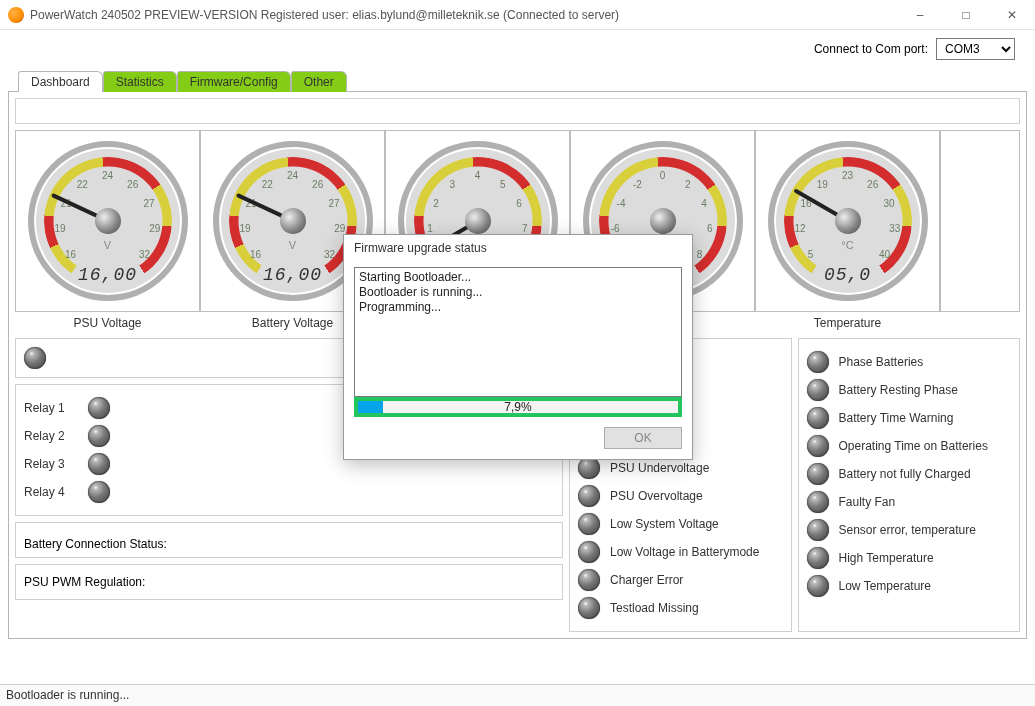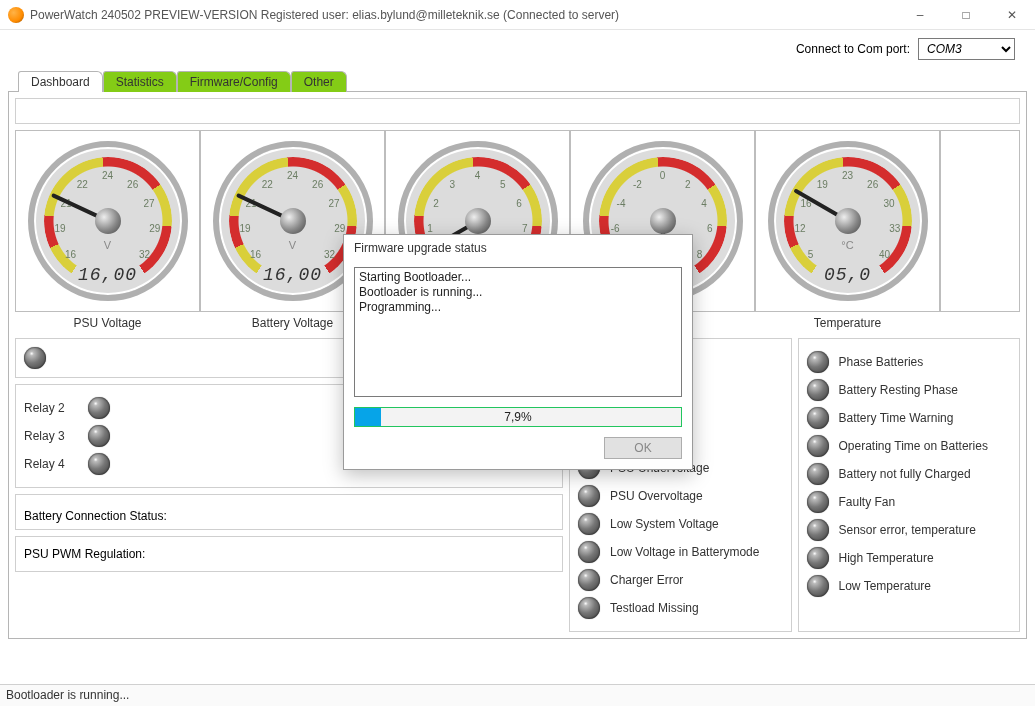--- a/index.html
+++ b/index.html
@@ -6,21 +6,21 @@
   body { background: #fff; width: 1035px; height: 706px; overflow: hidden; position: relative; }
 
   
   .titlebar { height: 30px; background: #fff; border-bottom: 1px solid #e5e5e5; display: flex; align-items: center; padding-left: 8px; }
   .titlebar .app-icon { width: 16px; height: 16px; border-radius: 50%; background: radial-gradient(circle at 35% 35%, #ffb347, #ff8c00 60%, #8a4500 100%); margin-right: 6px; }
   .titlebar .title { color: #555; flex: 1; }
   .titlebar .winbtn { width: 46px; height: 30px; display: flex; align-items: center; justify-content: center; color: #555; }
 
   
   .connect-row { display: flex; justify-content: flex-end; align-items: center; padding: 8px 20px 4px 12px; gap: 8px; }
-  .connect-row select { width: 97px; height: 22px; border: 1px solid #7a7a7a; background: #fff; padding: 0 4px; font-style: italic; }
+  .connect-row select { width: 79px; height: 22px; border: 1px solid #7a7a7a; background: #fff; padding: 0 4px; }
 
   
   .tabstrip { display: flex; padding-left: 18px; margin-top: 6px; }
   .tab { padding: 3px 12px 3px 12px; border: 1px solid #b5b5b5; border-bottom: none; border-top-left-radius: 3px; border-top-right-radius: 6px; background: #fcfcfc; color: #333; margin-right: 0px; position: relative; top: 1px; }
   .tab.active { background: #fff; border-color: #b5b5b5; z-index: 2; }
   .tab:not(.active) { background: #84cc16; }
   .tabpanel { border: 1px solid #b5b5b5; margin: 0 8px; background: #fff; }
 
   
   .ribbon-spacer { height: 26px; border: 1px solid #d0d0d0; margin: 6px; background: #fff; }
@@ -57,21 +57,21 @@
   .alarm-row .albl { color: #333; }
 
   
   .statusbar { position: absolute; left: 0; right: 0; bottom: 0; height: 22px; border-top: 1px solid #d0d0d0; padding: 3px 6px; color: #333; background: #fafafa; }
 
   
   .dialog { position: absolute; left: 343px; top: 234px; width: 350px; background: #fff; border: 1px solid #9a9a9a; box-shadow: 0 5px 18px rgba(0,0,0,0.25); z-index: 100; }
   .dialog .dlg-title { padding: 6px 10px; color: #333; }
   .dialog .dlg-body { padding: 6px 10px 10px 10px; }
   .dialog .logbox { border: 1px solid #7a7a7a; height: 130px; padding: 2px 4px; color: #222; line-height: 15px; overflow: hidden; }
-  .dialog .progress-wrap { border: 1px solid #22c55e; height: 20px; margin-top: 10px; position: relative; background: #f3f3f3; }
+  .dialog .progress-wrap { border: 4px solid #22c55e; height: 20px; position: relative; background: #f3f3f3; }
   .dialog .progress-bar { position: absolute; left: 0; top: 0; bottom: 0; background: #06a4e8; }
   .dialog .progress-text { position: absolute; inset: 0; display: flex; align-items: center; justify-content: center; color: #222; }
   .dialog .btnrow { display: flex; justify-content: flex-end; padding-top: 10px; }
   .dialog .okbtn { width: 78px; height: 22px; border: 1px solid #adadad; background: #e1e1e1; color: #888; }
 
   
   .tp1{left:25%;top:72%} .tp2{left:18%;top:55%} .tp3{left:22%;top:38%} .tp4{left:33%;top:25%} .tp5{left:50%;top:19%}
   .tp6{left:67%;top:25%} .tp7{left:78%;top:38%} .tp8{left:82%;top:55%} .tp9{left:75%;top:72%}
 </style>
 </head>
@@ -198,20 +198,24 @@
   </div>
 
   <div class="status-grid">
 
     <div class="status-left">
       <div class="panel" style="height:40px; display:flex; align-items:center;">
         <div class="led"></div>
       </div>
 
       <div class="panel">
+        <div class="relay-row">
+          <span class="rlbl">Relay 1</span>
+          <div class="led"></div>
+        </div>
         <div class="relay-row">
           <span class="rlbl">Relay 2</span>
           <div class="led"></div>
         </div>
         <div class="relay-row">
           <span class="rlbl">Relay 3</span>
           <div class="led"></div>
         </div>
         <div class="relay-row">
           <span class="rlbl">Relay 4</span>

